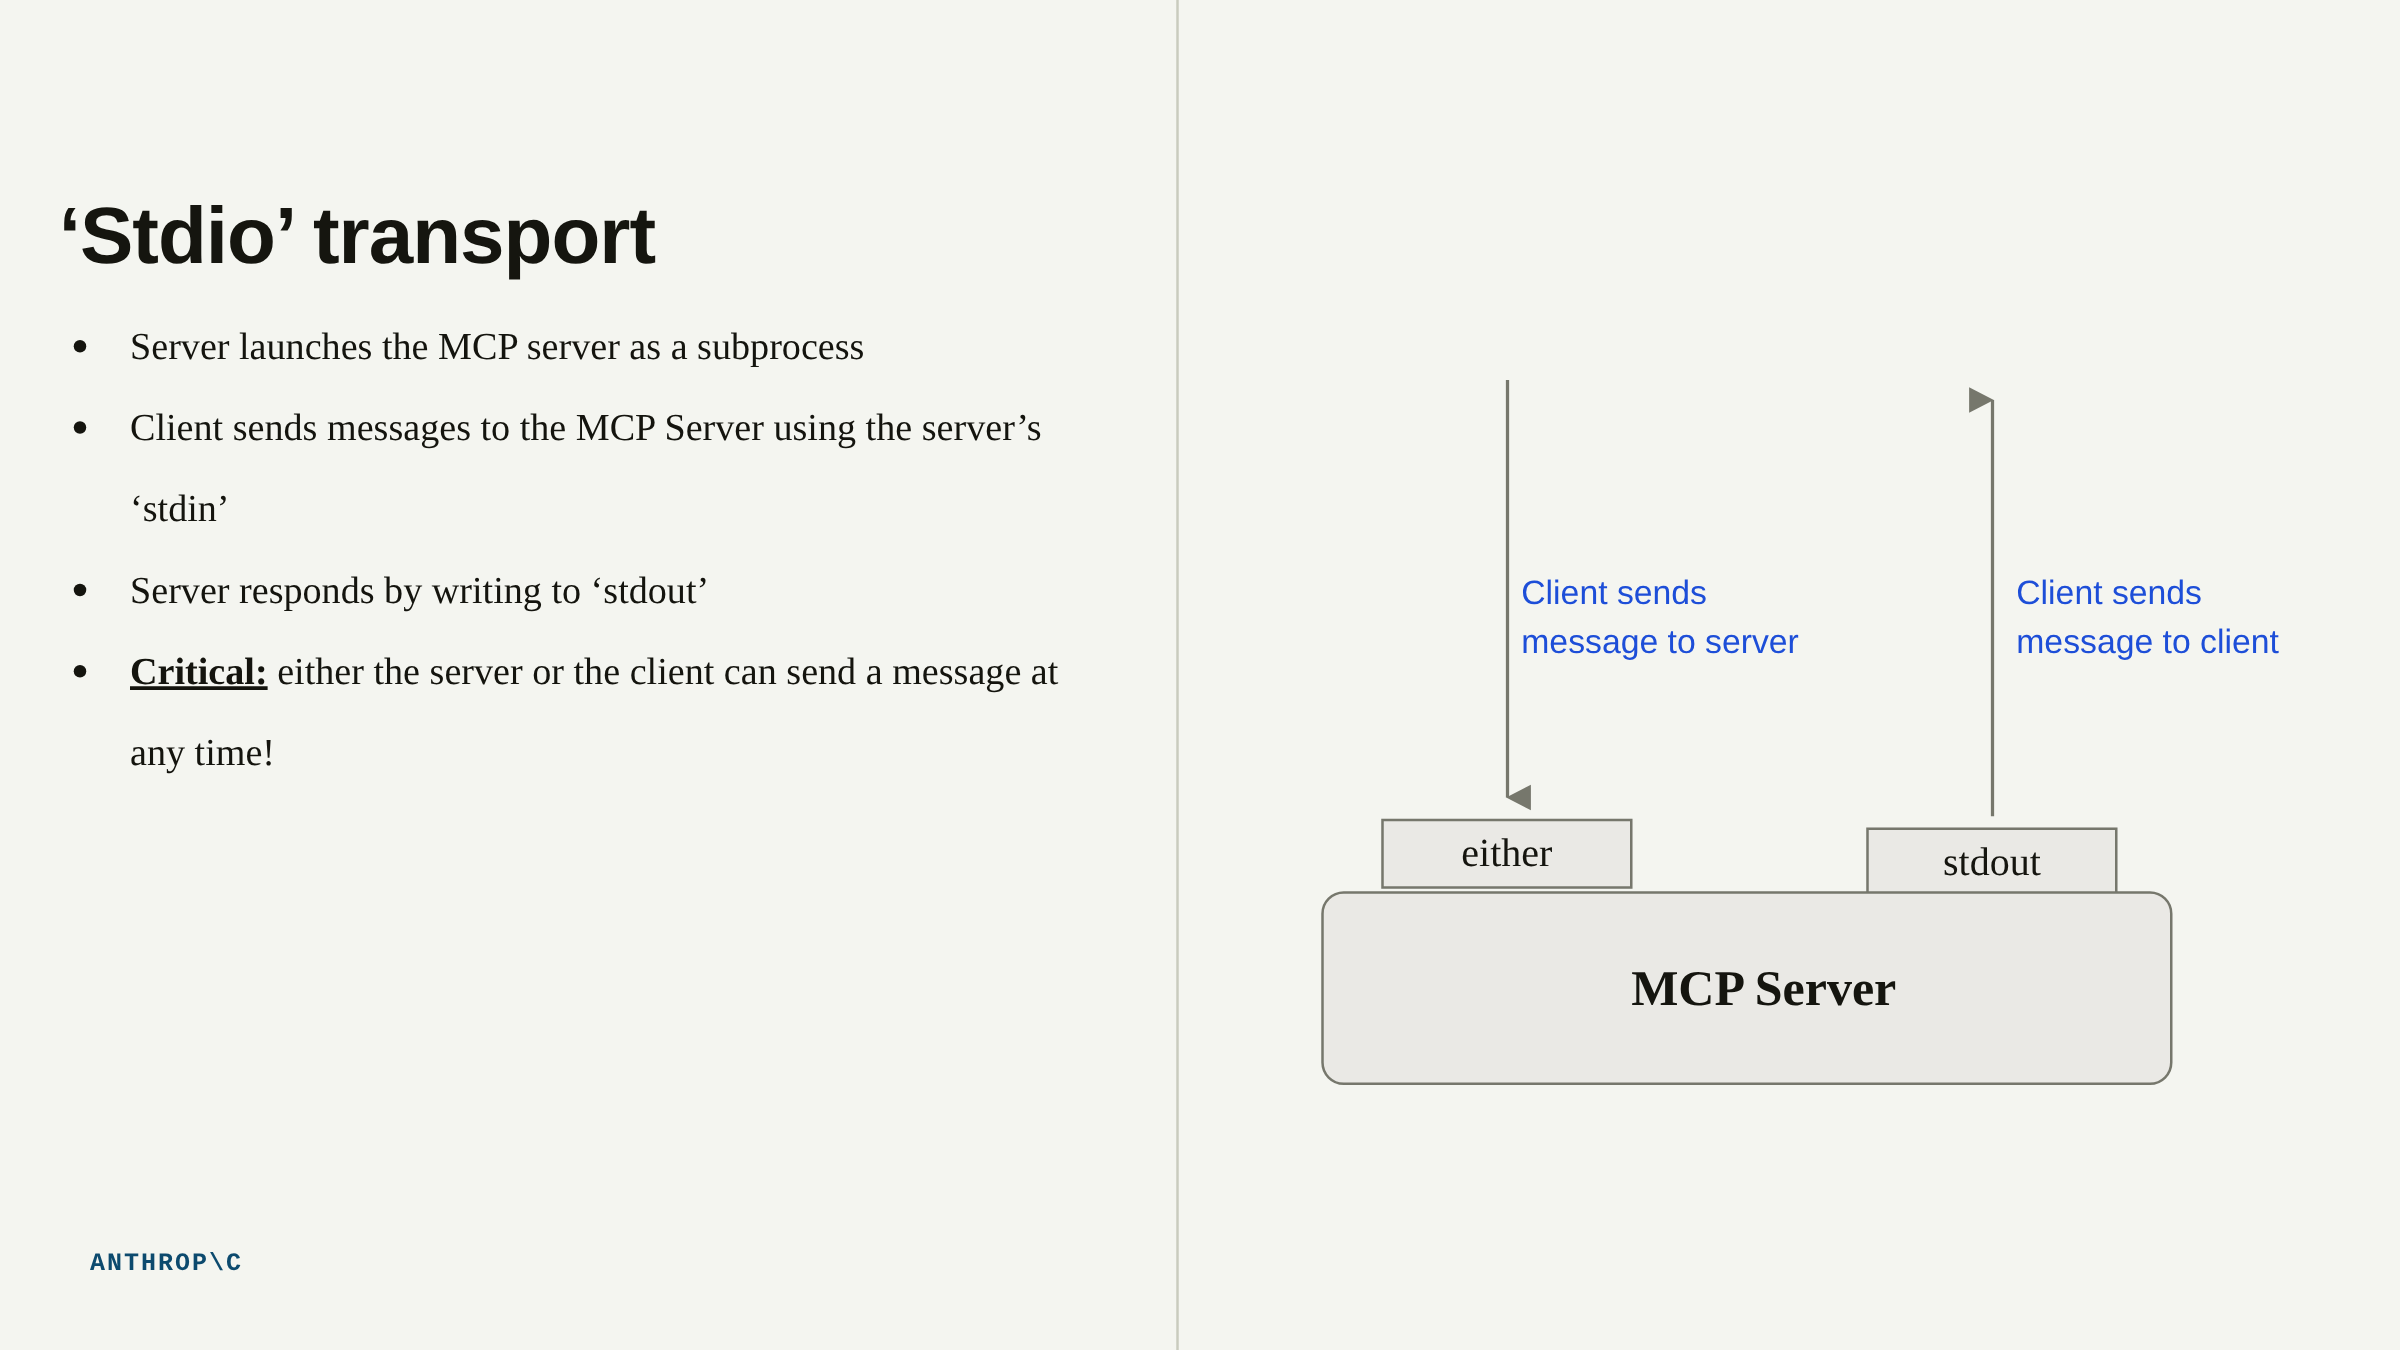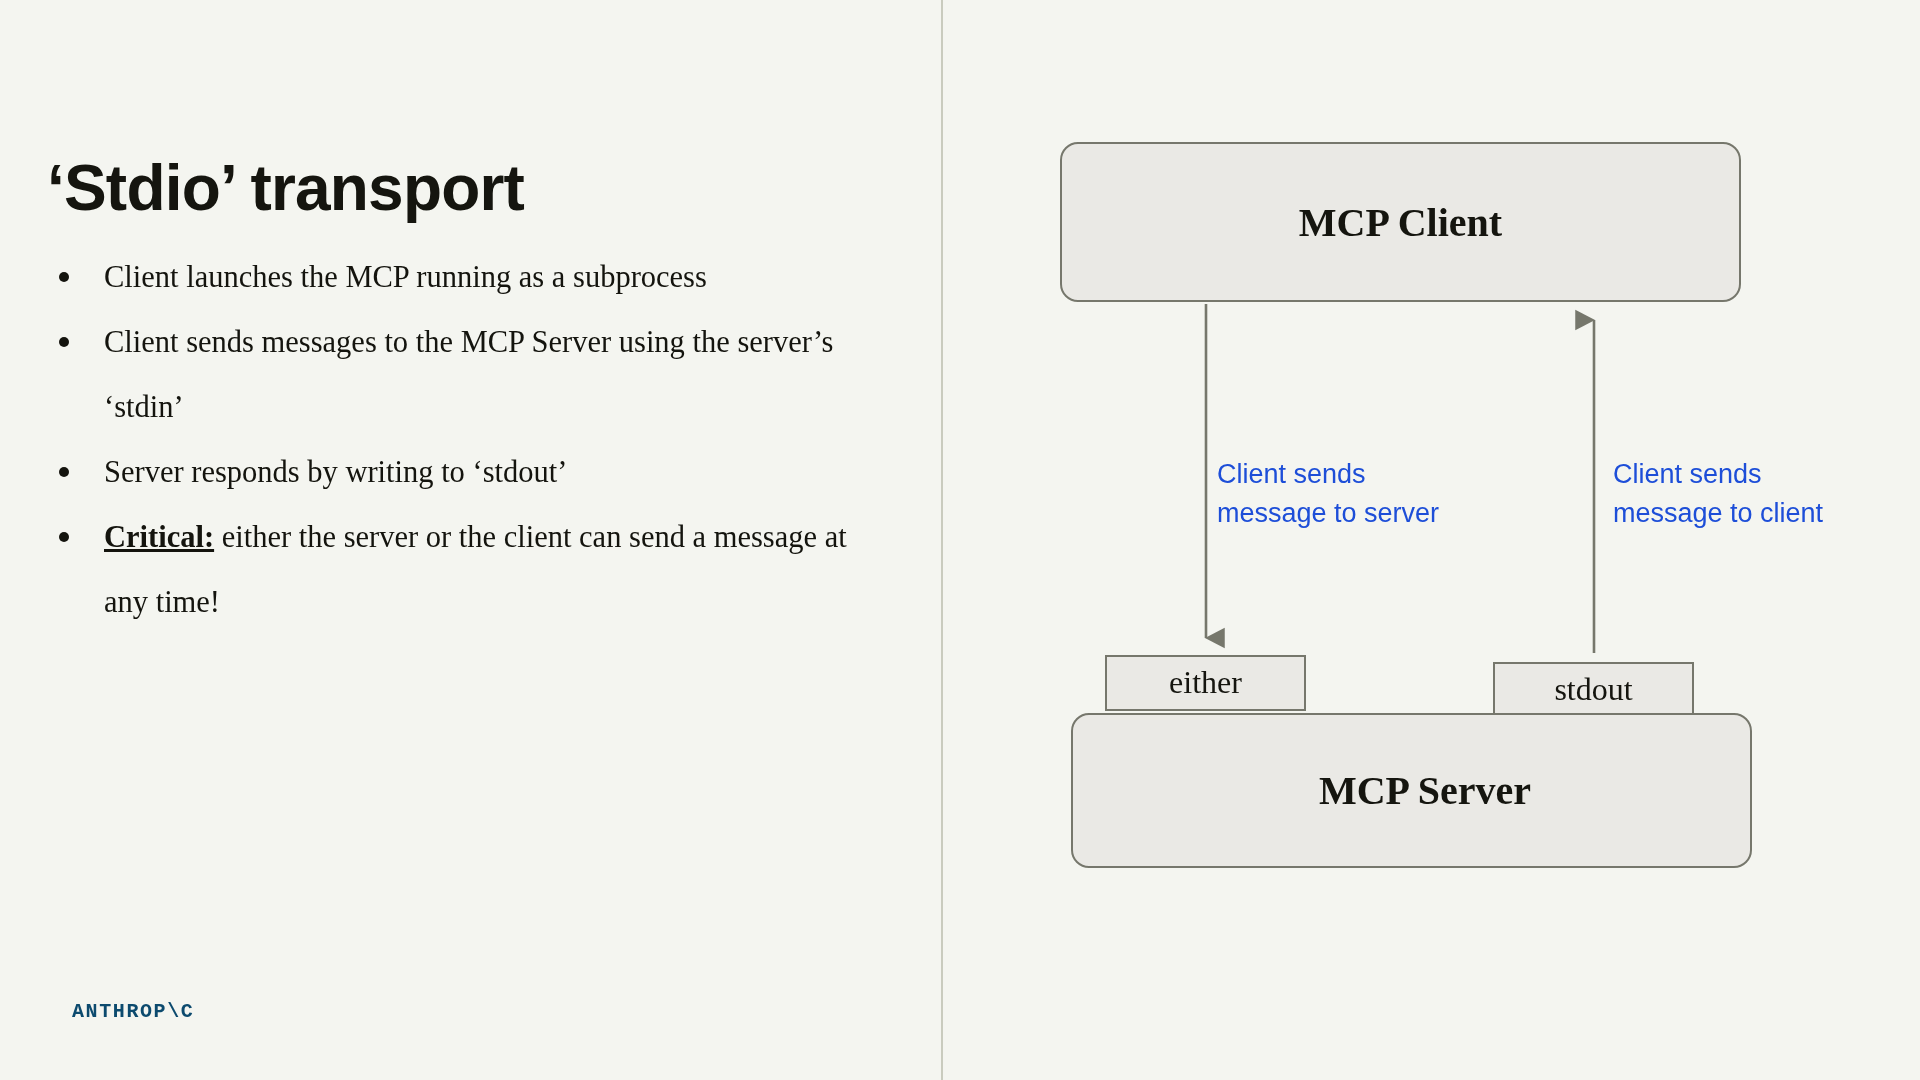--- a/index.html
+++ b/index.html
@@ -127,21 +127,21 @@
     left: 119px;
     top: 142px;
     width: 681px;
     height: 160px;
     border-radius: 18px;
     font-size: 40px;
     font-weight: bold;
   }
 
   .node.server {
-    left: 130px;
+    left: 116px;
     top: 713px;
     width: 681px;
     height: 155px;
     border-radius: 18px;
     font-size: 40px;
     font-weight: bold;
     z-index: 2;
     padding-left: 27px;
   }
 
@@ -200,21 +200,21 @@
 <div class="slide">
 
   <div class="left-col">
 
     <h1 class="slide-title">‘Stdio’ transport</h1>
 
     <ul class="bullets">
 
       <li class="bullet">
         <span class="dot"></span>
-        <span>Client launches the MCP running as a subprocess</span>
+        <span>Server launches the MCP server as a subprocess</span>
       </li>
 
       <li class="bullet">
         <span class="dot"></span>
         <span>Client sends messages to the MCP Server using the server’s ‘stdin’</span>
       </li>
 
       <li class="bullet">
         <span class="dot"></span>
         <span>Server responds by writing to ‘stdout’</span>
@@ -244,23 +244,20 @@
         <marker id="ah-up" markerWidth="10" markerHeight="10" refX="5" refY="8.2" orient="auto" markerUnits="strokeWidth">
           <path d="M1.1,1 L8.9,1 L5,8.6 Z" fill="#76776c"></path>
         </marker>
       </defs>
 
       <line x1="265" y1="304" x2="265" y2="638" stroke="#76776c" stroke-width="2.6" marker-end="url(#ah-down)"></line>
 
       <line x1="653" y1="653" x2="653" y2="320" stroke="#76776c" stroke-width="2.6" marker-end="url(#ah-up)"></line>
     </svg>
 
-    <div class="node client">
-      <span>MCP Client</span>
-    </div>
 
     <div class="edge-label to-server">Client sends
 message to server</div>
 
     <div class="edge-label to-client">Client sends
 message to client</div>
 
     <div class="node pipe stdin">
       <span>either</span>
     </div>

